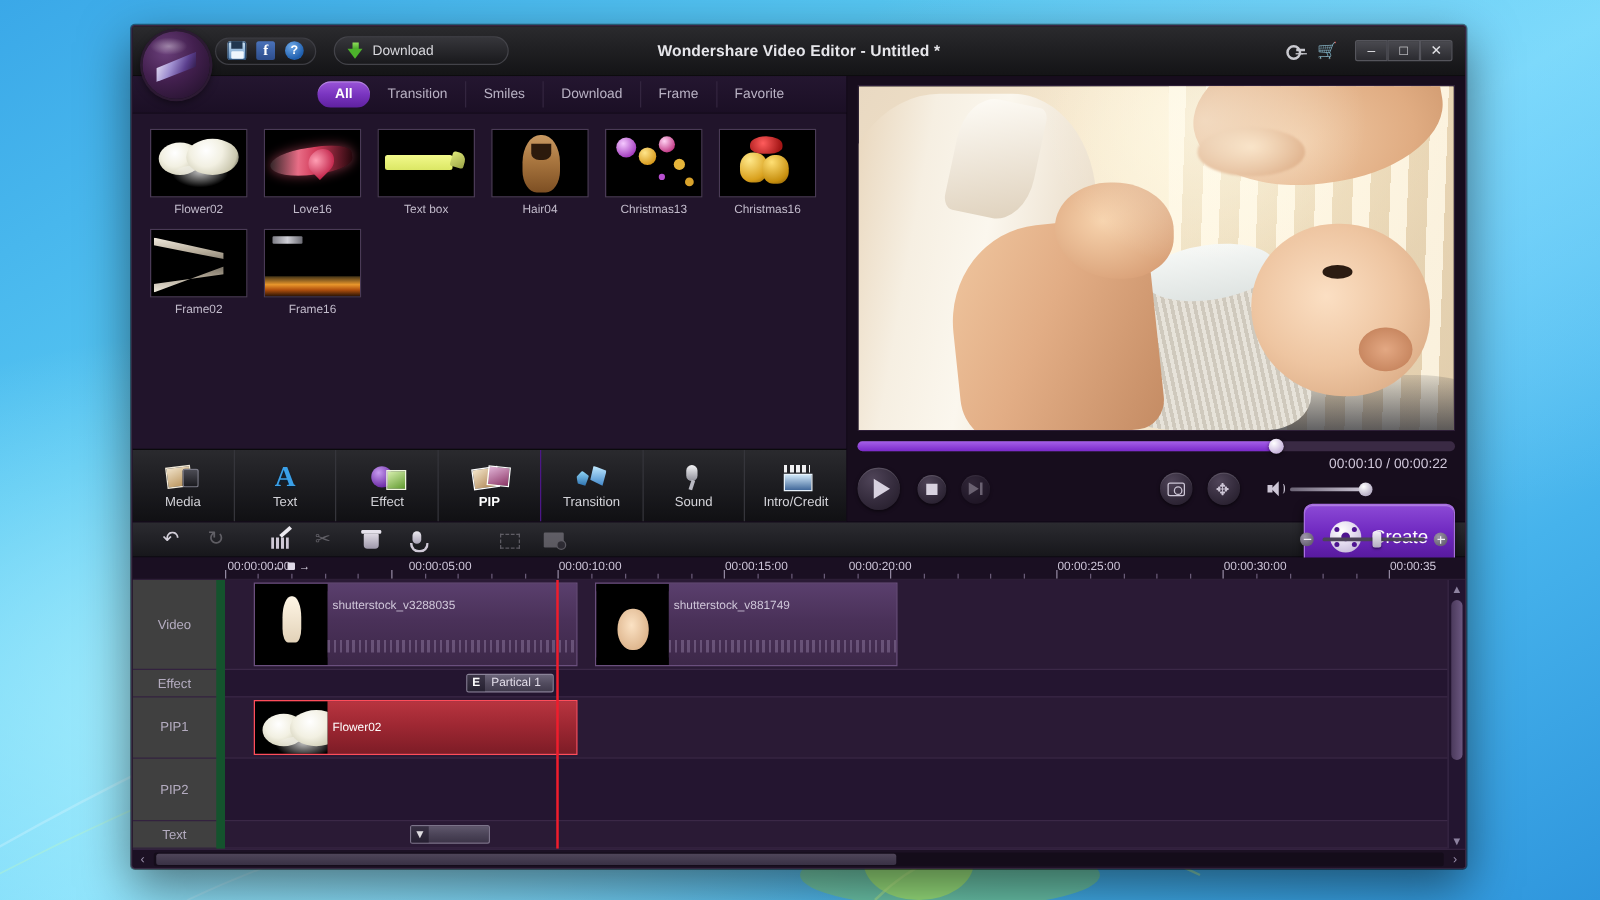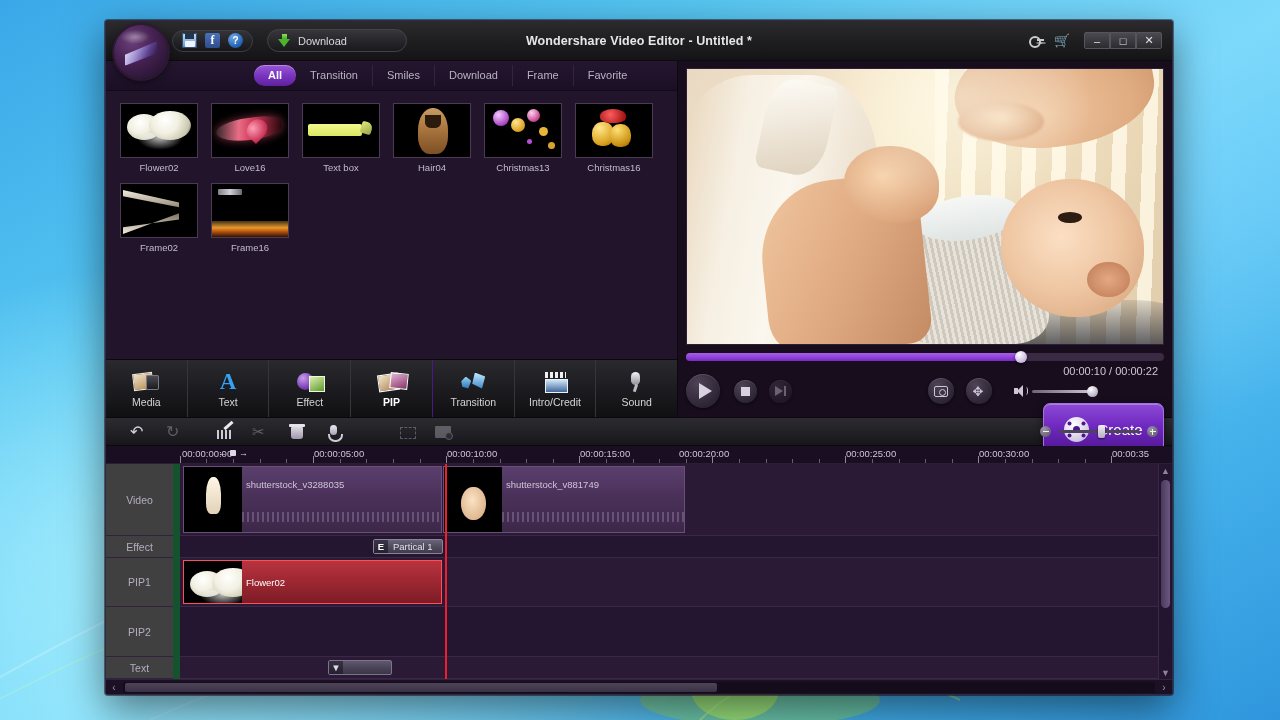--- a/index.html
+++ b/index.html
@@ -387,21 +387,21 @@
   #nav-arrows .nub { width:6px; height:6px; background:#ded8e6; border-radius:1px; }
 
   #tl-body { flex: 1 1 auto; display: flex; position: relative; overflow: hidden; }
   #track-heads { width: 74px; flex: 0 0 74px; background: #404040; border-right: 7px solid #14532d; }
   .track-head { display:flex; align-items:center; justify-content:center; font-size:10.5px; color:#b4acc0;
     border-bottom: 1px solid #33223f; }
   #track-lanes { flex: 1 1 auto; position: relative; background: #2a1a35; }
   .lane { position: relative; border-bottom: 1px solid #3b2847; }
   .lane.alt { background: #241530; }
   .clip { position: absolute; top: 2px; bottom: 2px; border: 1px solid #6a4f7d; overflow: hidden;
-    background: linear-gradient(180deg, #5a3f6d 0%, #4a3159 45%, #3d2849 100%); cursor: pointer; }
+    background: linear-gradient(180deg, #5a3f6d 0%, #4a3159 45%, #3d2849 100%); cursor: pointer; margin-left: 20px; }
   .clip .clip-thumb { position:absolute; left:0; top:0; bottom:0; width:58px; background:#000; overflow:hidden; }
   .clip .clip-name { position:absolute; left:62px; top:12px; font-size:9.5px; color:#cfc6d9; white-space:nowrap; }
   .clip .wave { position:absolute; left:58px; right:0; bottom:10px; height:10px;
     background: repeating-linear-gradient(90deg, rgba(190,170,210,.30) 0 2px, transparent 2px 5px); }
   .clip.selected { background: linear-gradient(180deg, #b8343f 0%, #9d2732 48%, #7d1c26 100%); border:1px solid #ff4d5a; }
   .clip.selected .clip-name { color:#fff; }
   
   .ct-girl { background: linear-gradient(180deg, #9fd4f0 0%, #dfe7b8 38%, #6aa83c 58%, #3f7a24 100%); }
   .ct-girl::after { content:""; position:absolute; left:38%; top:16%; width:26%; height:56%;
     background: linear-gradient(180deg,#fff6e6,#e2d2b8); border-radius: 46% 46% 30% 30%; }
@@ -567,26 +567,26 @@
         </div>
         <div class="tool-tab active">
           <span class="tt-icon ti-pip"></span>
           <span class="tt-label">PIP</span>
         </div>
         <div class="tool-tab">
           <span class="tt-icon ti-trans"></span>
           <span class="tt-label">Transition</span>
         </div>
         <div class="tool-tab">
+          <span class="tt-icon ti-sound"></span>
+          <span class="tt-label">Sound</span>
+        </div>
+        <div class="tool-tab">
           <span class="tt-icon ti-intro"></span>
           <span class="tt-label">Intro/Credit</span>
-        </div>
-        <div class="tool-tab">
-          <span class="tt-icon ti-sound"></span>
-          <span class="tt-label">Sound</span>
         </div>
       </div>
     </div>
 
     <div id="preview">
 
       <div id="video-frame">
         <div id="photo">
           <div class="ph" id="ph-curtain"></div>
           <div class="ph" id="ph-mom-torso"></div>
@@ -661,21 +661,21 @@
         <span class="zbtn"></span>
         <div id="zoom-track">
           <div id="zoom-knob"></div>
         </div>
         <span class="zbtn plus"></span>
       </div>
     </div>
 
     <div id="tl-ruler">
       <span class="rl-label" style="left:76px">00:00:00:00</span>
-      <span class="rl-label" style="left:208px">00:00:05:00</span>
+      <span class="rl-label" style="left:221px">00:00:05:00</span>
       <span class="rl-label" style="left:341px">00:00:10:00</span>
       <span class="rl-label" style="left:474px">00:00:15:00</span>
       <span class="rl-label" style="left:573px">00:00:20:00</span>
       <span class="rl-label" style="left:740px">00:00:25:00</span>
       <span class="rl-label" style="left:873px">00:00:30:00</span>
       <span class="rl-label" style="left:1006px">00:00:35</span>
 
       <span class="rl-tick maj" style="left:74px"></span>
         <span class="rl-tick" style="left:100px"></span>
       <span class="rl-tick" style="left:127px"></span>
@@ -734,21 +734,21 @@
 
         <div class="lane" style="height:72px">
           <div class="clip" style="left:3px;width:259px">
             <div class="clip-thumb ct-girl">
               <span class="bar-t"></span>
                 <span class="bar-b"></span>
             </div>
             <div class="clip-name">shutterstock_v3288035</div>
             <div class="wave"></div>
           </div>
-          <div class="clip" style="left:263px;width:242px">
+          <div class="clip" style="left:276px;width:242px">
             <div class="clip-thumb ct-baby">
               <span class="bar-t"></span>
                 <span class="bar-b"></span>
             </div>
             <div class="clip-name">shutterstock_v881749</div>
             <div class="wave"></div>
           </div>
         </div>
 
         <div class="lane alt" style="height:22px">

